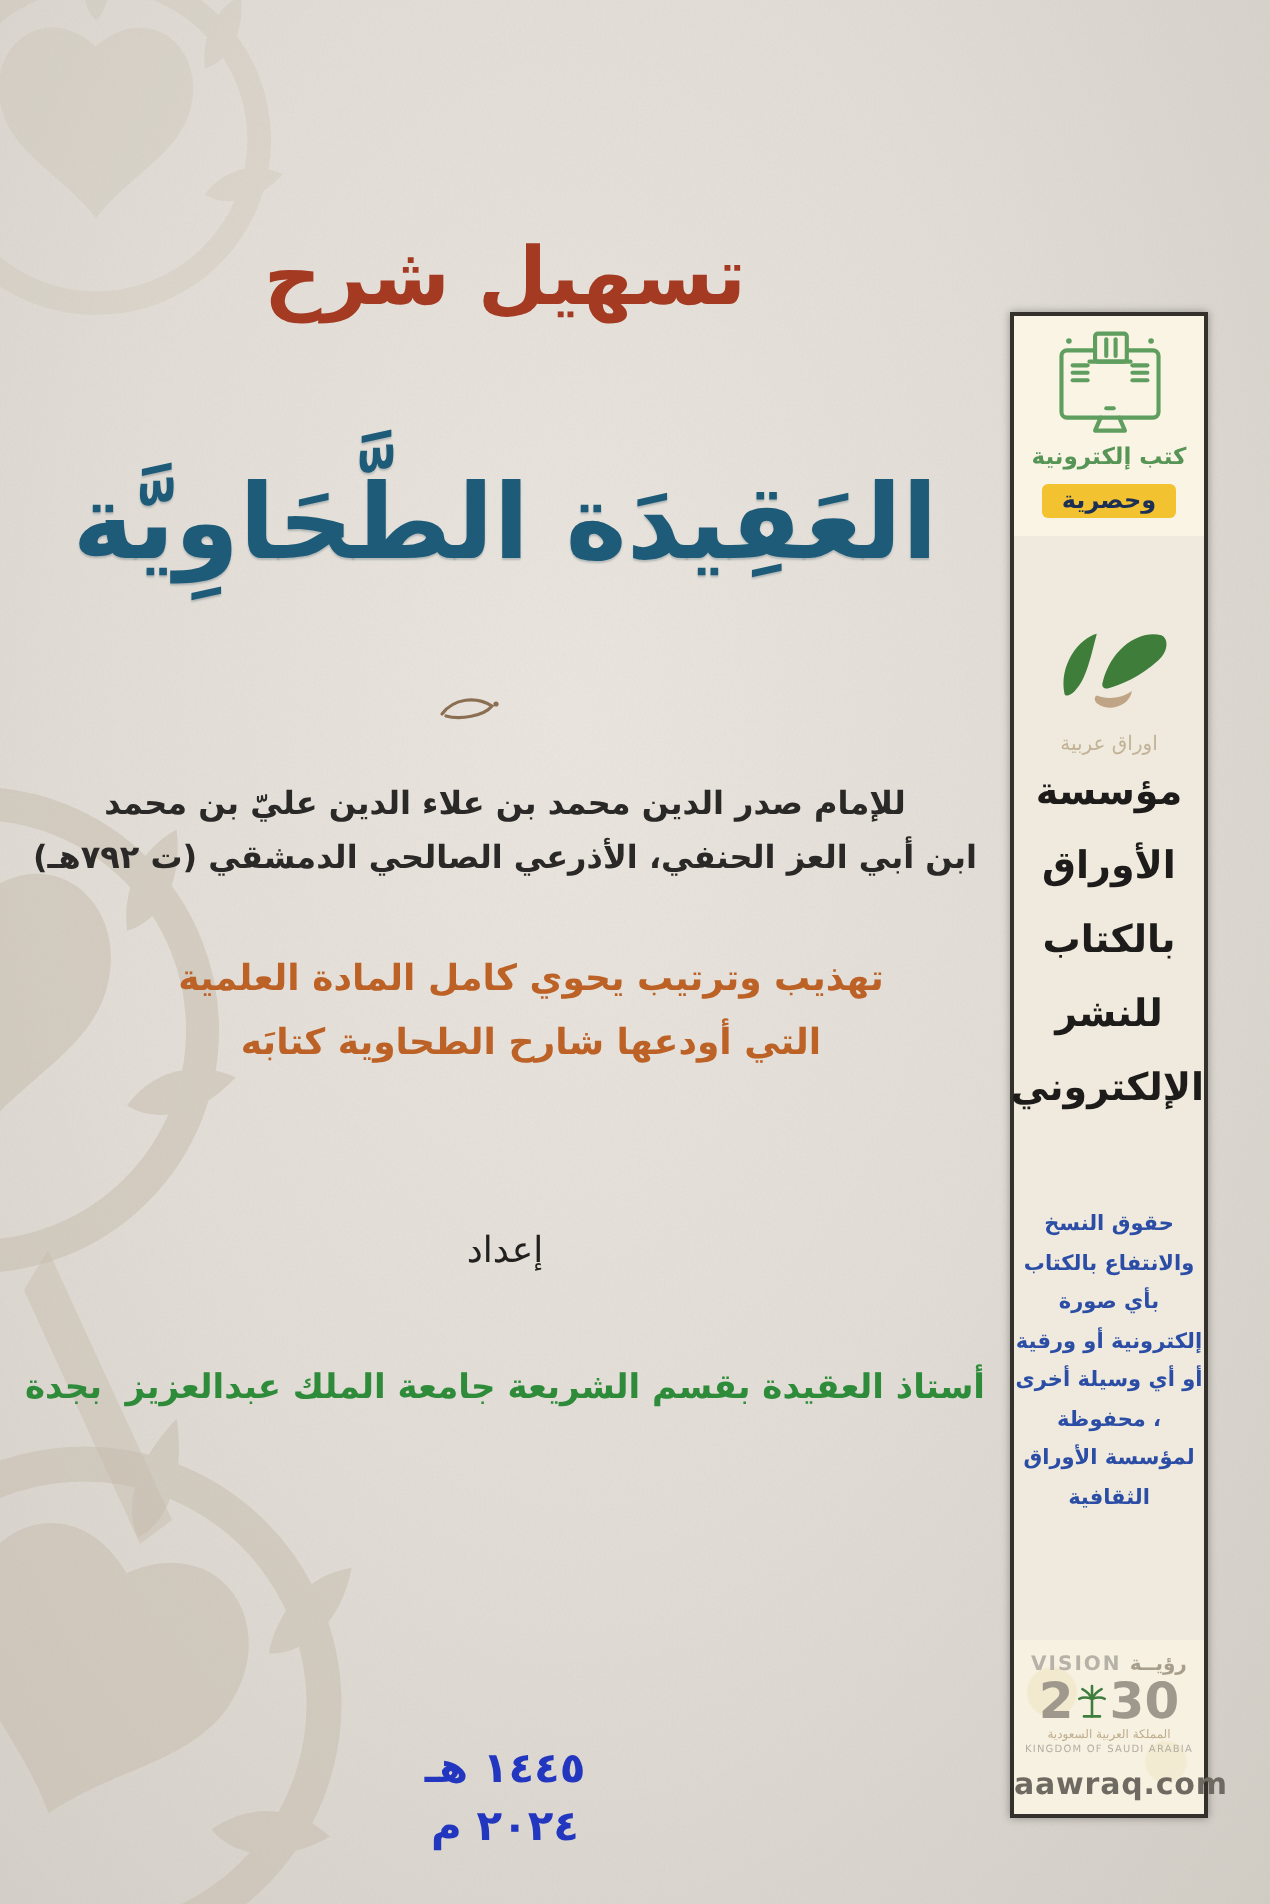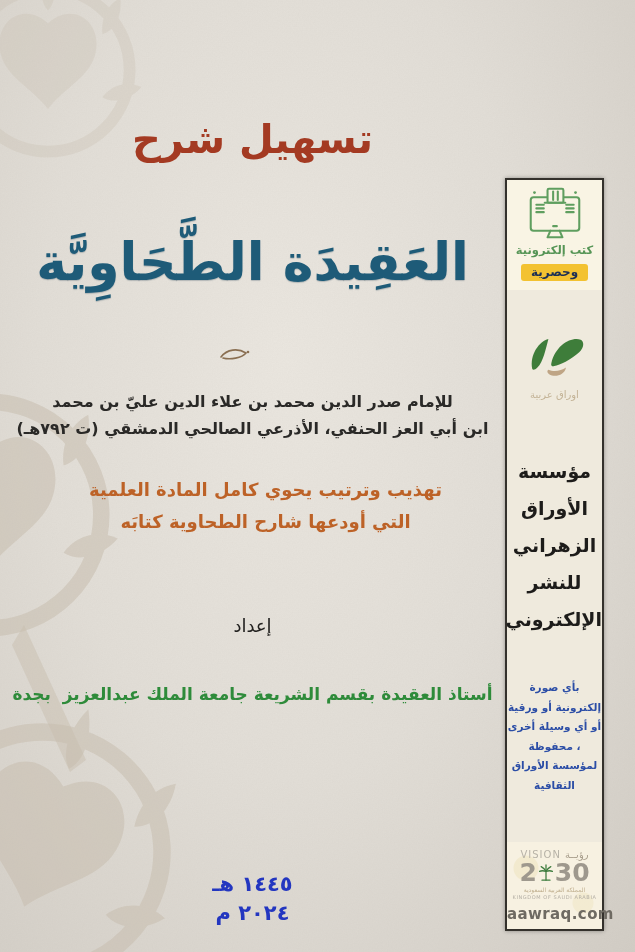--- a/index.html
+++ b/index.html
@@ -16,42 +16,42 @@
     text-shadow:0 1px 1px rgba(30,60,80,.25);}
   .title-flourish{position:absolute;top:346px;left:218px;}
   .author{top:388px;font-size:16px;font-weight:bold;color:#2a2927;line-height:27px;}
   .description{top:474px;font-size:18px;font-weight:bold;color:#bd6227;line-height:32px;margin-left:13px;}
   .prepared-label{top:615px;font-size:18px;color:#22211f;}
   .preparer-name{top:643px;font-size:21px;color:#22211f;}
   .preparer-title{top:684px;font-size:17px;font-weight:bold;color:#2e8b3a;}
   .dates{top:870px;font-size:21px;font-weight:bold;color:#2336c0;line-height:29px;}
 
   .sidebar{
-    position:absolute;left:505px;top:178px;width:99px;height:753px;
+    position:absolute;left:505px;top:156px;width:99px;height:753px;
     background:#efeadd;border:2px solid #34312c;box-sizing:border-box;
     box-shadow:0 0 4px rgba(0,0,0,.35);
   }
   .ebadge{background:#f9f4e4;padding:4px 2px 9px;text-align:center;}
   .ebadge-icon{display:block;margin:2px auto 0;}
   .ebadge-line1{font-size:11.5px;font-weight:bold;color:#569556;margin-top:1px;}
   .ebadge-pill-wrap{margin-top:4px;}
   .ebadge-line2{display:inline-block;font-size:12px;font-weight:bold;color:#1c2f55;
     background:#f3c231;padding:1px 10px 2px;border-radius:3px;}
   .awraq{margin-top:44px;text-align:center;}
   .awraq-text{font-size:10px;color:#c3b396;margin-top:3px;}
-  .publisher{margin-top:53px;text-align:center;font-weight:bold;color:#1d1c1a;
+  .publisher{text-align:center;font-weight:bold;color:#1d1c1a;
     font-size:19px;line-height:37px;}
   .copyright{margin-top:40px;text-align:center;color:#2b4da6;font-weight:bold;
     font-size:10.5px;line-height:19.5px;}
   .vision-block{position:absolute;bottom:0;left:0;right:0;background:#f7f1e1;
     padding:7px 0 6px;text-align:center;
     background-image:radial-gradient(circle at 20% 30%, rgba(220,200,120,.18) 0 12px, transparent 13px),
                      radial-gradient(circle at 80% 70%, rgba(220,200,120,.15) 0 10px, transparent 11px);}
   .vision-row{display:flex;justify-content:center;align-items:center;gap:4px;
-    font-size:10px;color:#b7b2a7;letter-spacing:1px;font-weight:normal;direction:ltr;text-align:center;}
+    font-size:10px;color:#b7b2a7;letter-spacing:1px;font-weight:bold;direction:ltr;text-align:center;}
   .vision-ar{color:#a89e8c;letter-spacing:0;}
   .vision-year{display:flex;justify-content:center;align-items:center;gap:1px;
     font-size:25px;font-weight:bold;color:#9e988d;direction:ltr;line-height:26px;}
   .country-ar{font-size:6px;color:#bfae8d;line-height:8px;}
   .country-en{font-size:5px;color:#b3aea4;letter-spacing:.6px;line-height:7px;}
   .website{font-size:15px;font-weight:bold;color:#6e6a62;margin-top:4px;letter-spacing:.4px;direction:ltr;}
 </style>
 </head>
 <body>
 
@@ -141,26 +141,27 @@
         <path d="M14,46 C10,26 24,8 36,5 C32,20 29,36 21,44 C18,47 15,48 14,46 Z" fill="#3e7d3a"></path>
         <path d="M40,38 C46,14 66,2 80,6 C85,8 85,17 78,23 C66,34 52,40 44,42 C41,43 39,41 40,38 Z" fill="#3e7d3a"></path>
         <path d="M36,47 C43,50 53,49 60,44 C58,55 44,58 37,53 C34,51 34,48 36,47 Z" fill="#bfa585"></path>
       </svg>
       <div class="awraq-text">اوراق عربية</div>
     </div>
 
     <div class="publisher">
       <div>مؤسسة</div>
       <div>الأوراق</div>
-      <div>الزهراني</div>
+      <div>بالكتاب</div>
       <div>للنشر</div>
       <div>الإلكتروني</div>
     </div>
 
     <div class="copyright">
+      <div>حقوق النسخ والانتفاع بالكتاب</div>
       <div>بأي صورة إلكترونية أو ورقية</div>
       <div>أو أي وسيلة أخرى ، محفوظة</div>
       <div>لمؤسسة الأوراق الثقافية</div>
     </div>
 
     <div class="vision-block">
       <div class="vision-row">
         <span>VISION</span>
         <span class="vision-ar">رؤيــة</span>
       </div>

